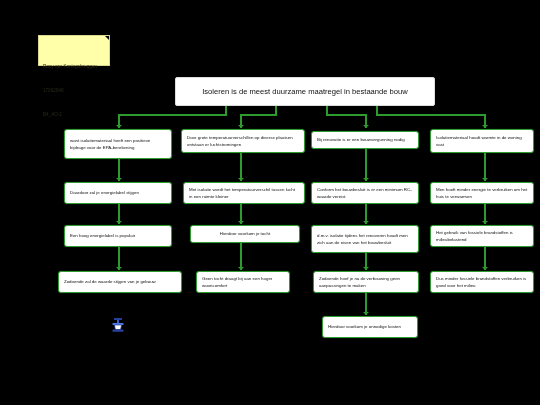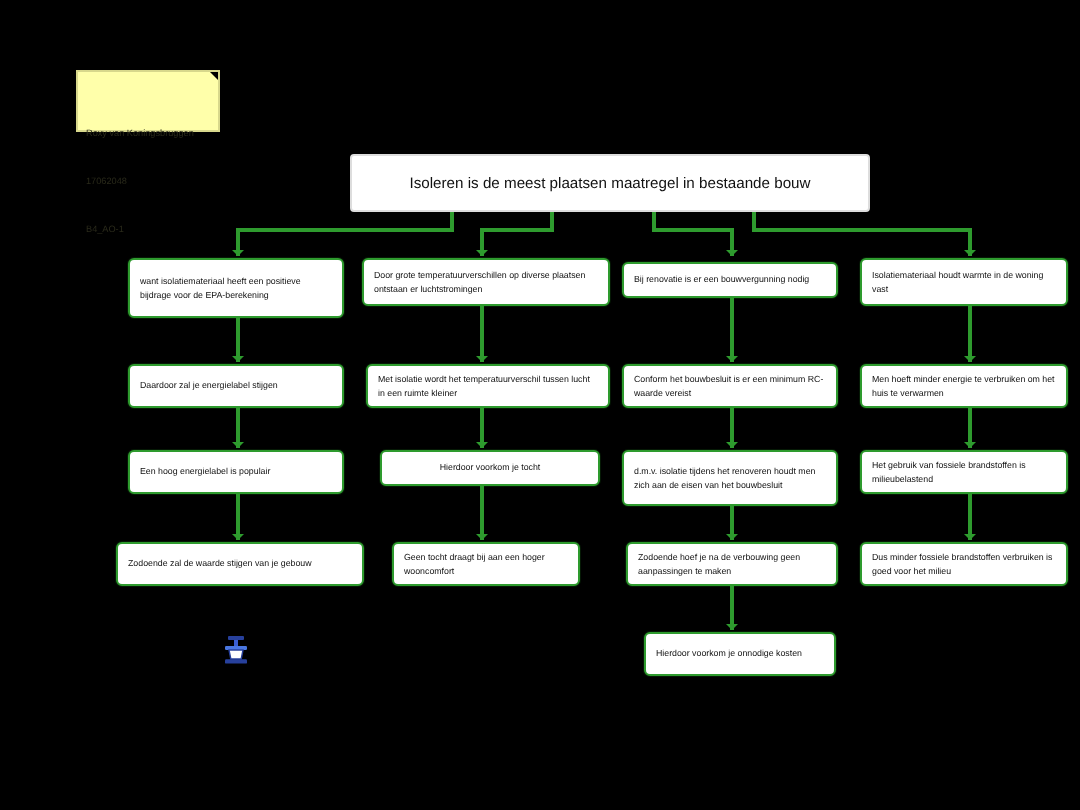--- a/index.html
+++ b/index.html
@@ -99,21 +99,21 @@
 <div id="canvas">
 
   <div class="note" style="left:38px; top:35px; width:72px; height:31px;">
     <span class="fold"></span>
     <span class="note-line">Roxy van Koningsbruggen</span>
     <span class="note-line">17062048</span>
     <span class="note-line">B4_AO-1</span>
   </div>
 
   <div class="node root" style="left:175px; top:77px; width:260px; height:29px;">
-    <span>Isoleren is de meest plaatsen maatregel in bestaande bouw</span>
+    <span>Isoleren is de meest duurzame maatregel in bestaande bouw</span>
   </div>
 
   <div class="conn vline" style="left:225px; top:106px; height:8px;"></div>
   <div class="conn vline" style="left:275px; top:106px; height:8px;"></div>
   <div class="conn vline" style="left:326px; top:106px; height:8px;"></div>
   <div class="conn vline" style="left:376px; top:106px; height:8px;"></div>
 
   <div class="conn hline" style="left:118px; top:114px; width:109px;"></div>
   <div class="conn hline" style="left:240px; top:114px; width:37px;"></div>
   <div class="conn hline" style="left:326px; top:114px; width:40px;"></div>

